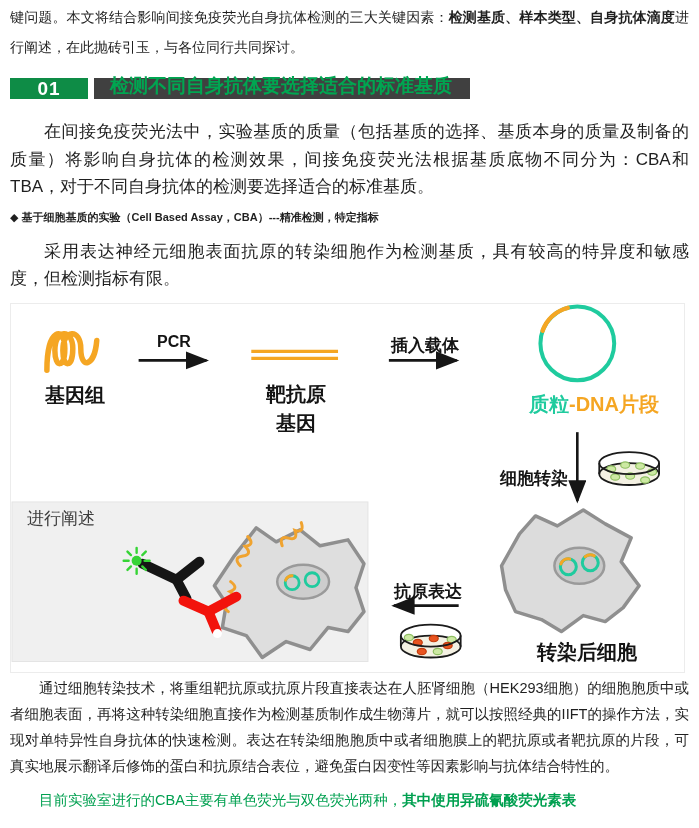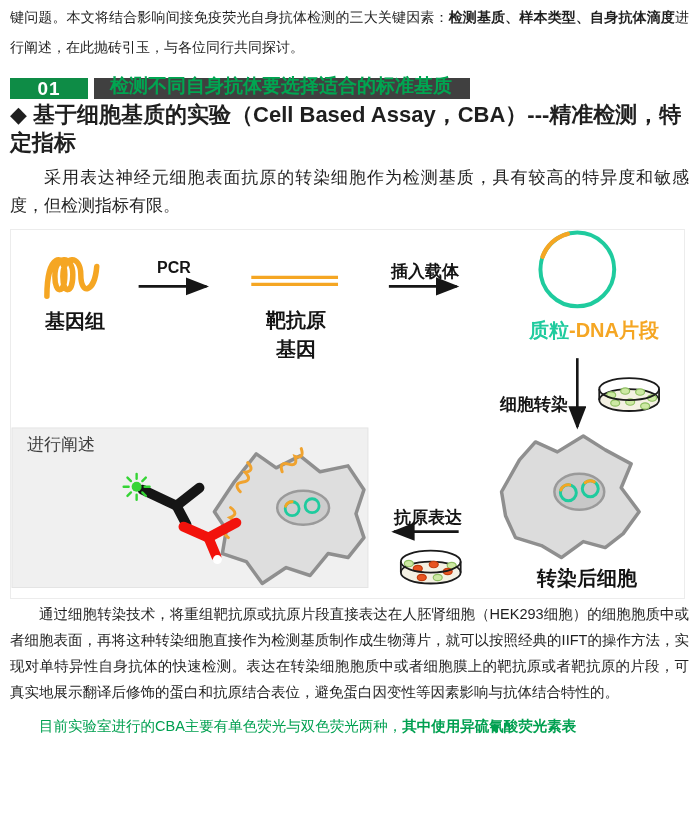--- a/index.html
+++ b/index.html
@@ -12,21 +12,21 @@
   .intro{font-size:14px;line-height:30px;margin-top:2px;}
   .p-std{font-size:17px;line-height:27.5px;}
   .indent{text-indent:2em;}
   b,.bold{font-weight:bold;}
   .section-header{margin-top:16px;height:21px;display:flex;align-items:stretch;}
   .badge{width:78px;background:#0E8C46;color:#fff;font-weight:bold;font-size:19px;
     display:flex;align-items:center;justify-content:center;letter-spacing:1px;}
   .strip{background:#404040;display:flex;align-items:flex-end;margin-left:6px;padding:0 18px 0 16px;}
   .strip-title{color:#00A651;font-weight:bold;font-size:19px;white-space:nowrap;}
   .p1{margin-top:19px;}
-  .subhead{font-size:22px;font-weight:bold;line-height:28px;margin-top:2px;text-align:left;}
+  .subhead{font-size:11px;font-weight:bold;line-height:28px;margin-top:2px;text-align:left;}
   .p2{margin-top:7px;}
   .diagram{position:relative;width:673px;height:368px;margin-top:10px;border:1px solid #ececec;background:#fff;}
   .diagram svg{position:absolute;left:0;top:0;}
   .dlabel{position:absolute;font-weight:bold;color:#141414;white-space:nowrap;font-size:20px;}
   .dlabel.center{transform:translateX(-50%);}
   .dlabel.small{font-size:17px;}
   .dlabel.normal{font-weight:normal;color:#3d3d3d;font-size:17px;}
   .dlabel .teal{color:#1FCB9E;}
   .dlabel .orange{color:#F5A623;}
   .tcenter{text-align:center;line-height:29px;}
@@ -41,20 +41,21 @@
 
   <p class="para intro"><span>键问题。本文将结合影响间接免疫荧光自身抗体检测的三大关键因素：</span><b>检测基质、样本类型、自身抗体滴度</b><span>进行阐述，在此抛砖引玉，与各位同行共同探讨。</span></p>
 
   <div class="section-header">
     <div class="badge">01</div>
     <div class="strip">
       <span class="strip-title">检测不同自身抗体要选择适合的标准基质</span>
     </div>
   </div>
 
+  <p class="para p-std p1 indent">在间接免疫荧光法中，实验基质的质量（包括基质的选择、基质本身的质量及制备的质量）将影响自身抗体的检测效果，间接免疫荧光法根据基质底物不同分为：CBA和TBA，对于不同自身抗体的检测要选择适合的标准基质。</p>
 
   <p class="para subhead">◆ 基于细胞基质的实验（Cell Based Assay，CBA）---精准检测，特定指标</p>
 
   <p class="para p-std p2 indent">采用表达神经元细胞表面抗原的转染细胞作为检测基质，具有较高的特异度和敏感度，但检测指标有限。</p>
 
   <div class="diagram">
     <svg width="673" height="368" viewBox="0 0 675 368">
       <defs>
         <marker id="ah" markerWidth="10" markerHeight="8" refX="8" refY="3.5" orient="auto">
           <path d="M0,0 L9,3.5 L0,7 Z" fill="#161616"></path>

